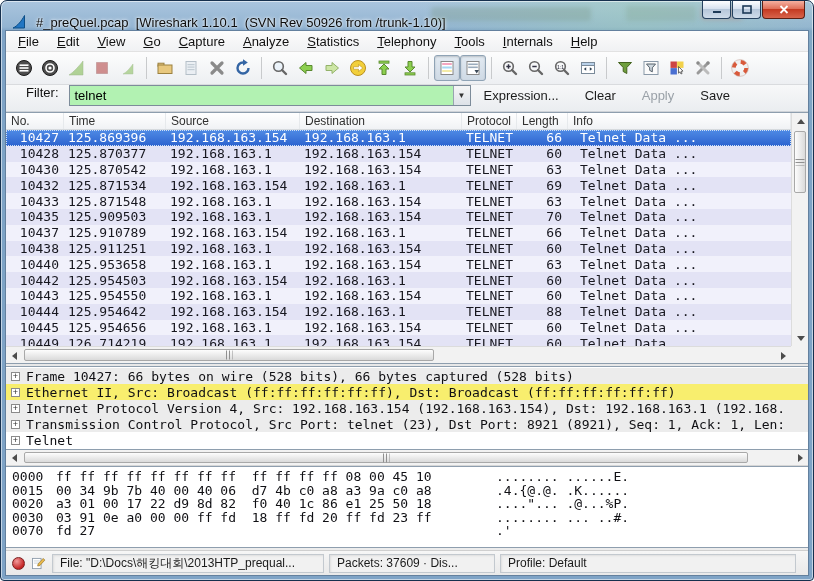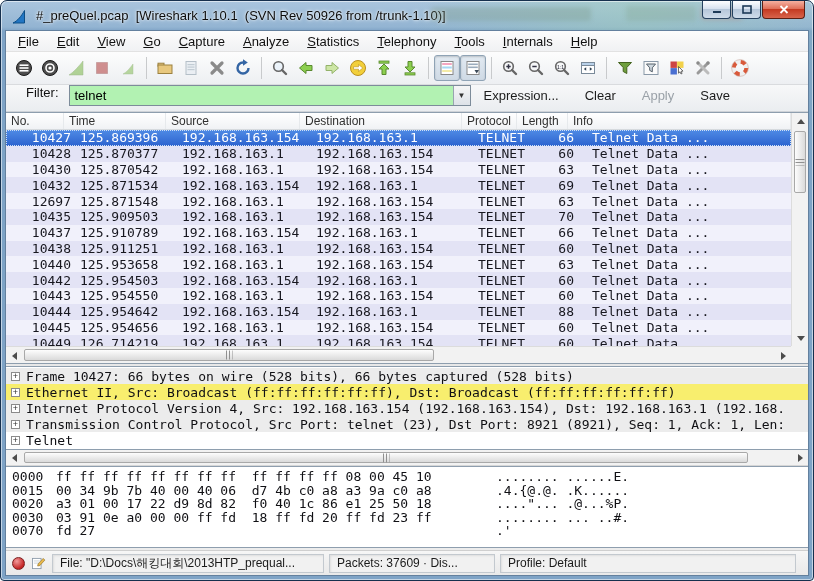--- a/index.html
+++ b/index.html
@@ -4,21 +4,21 @@
 <style>
   * { box-sizing:border-box; margin:0; padding:0; }
   html,body { width:814px; height:581px; overflow:hidden; font-family:"Liberation Sans",sans-serif; background:#fff; }
 
   
   .frame { position:absolute; inset:0; border:1px solid #16304e; border-radius:7px 7px 4px 4px;
     background:
       radial-gradient(circle at 78% 0, rgba(160,210,180,.45), transparent 26%),
       linear-gradient(180deg,#aac5de 0,#93b4d2 26px,#7ea3c6 30px,#7ea3c6 100%);
     box-shadow:inset 0 0 0 1px rgba(255,255,255,.55); }
-  .titlebar { position:absolute; top:0; left:0; right:0; height:29px; display:flex; align-items:center; padding:0 8px; }
+  .titlebar { position:absolute; top:0; left:0; right:0; height:29px; display:flex; align-items:flex-end; padding:0 8px; }
   .app-icon { width:18px; height:16px; margin:2px 7px 0 2px; flex:none; }
   .title-text { font-size:13px; color:#0b0b0b; white-space:pre; text-shadow:0 0 4px rgba(255,255,255,.9),0 0 2px rgba(255,255,255,.9); }
   .ghost { position:absolute; border-radius:3px; filter:blur(2px); }
   .g1 { left:430px; top:6px; width:160px; height:14px; background:rgba(120,150,130,.30); }
   .g2 { left:625px; top:5px; width:70px; height:15px; background:rgba(130,160,140,.28); }
   .g3 { left:700px; top:5px; width:42px; height:14px; background:rgba(190,120,110,.30); }
   .win-buttons { position:absolute; top:0; right:8px; display:flex; gap:1px; }
   .wbtn { height:18px; width:29px; border:1px solid #25415f; border-top:none; border-radius:0 0 4px 4px;
     background:linear-gradient(180deg,#fdfeff 0%,#d7e2ef 45%,#b6c7da 50%,#cfdcea 100%);
     display:flex; align-items:center; justify-content:center; }
@@ -51,21 +51,21 @@
   .flt-btn.disabled { color:#9aa1a8; }
 
   
   .plist { height:252px; flex:none; position:relative; background:#fff; border-top:1px solid #8e9eae; border-bottom:1px solid #8e9eae; overflow:hidden; }
   .plist-header { position:absolute; top:0; left:0; right:17px; height:17px; display:grid;
     grid-template-columns:58px 102px 134px 162px 55px 51px 1fr;
     background:linear-gradient(#ffffff,#f0f2f5); border-bottom:1px solid #d6dade; font-size:12px; color:#303030; }
   .hcell { padding:1px 0 0 5px; border-right:1px solid #e6e9ec; white-space:nowrap; overflow:hidden; }
   .plist-rows { position:absolute; top:17px; left:0; right:17px; bottom:17px; overflow:hidden;
     font-family:"DejaVu Sans Mono",monospace; font-size:13px; color:#17171f; }
-  .prow { height:15.8px; display:grid; grid-template-columns:58px 102px 134px 162px 55px 51px 1fr; align-items:center; white-space:pre;padding-left:12px; }
+  .prow { height:15.8px; display:grid; grid-template-columns:58px 102px 134px 162px 55px 51px 1fr; align-items:center; white-space:pre; }
   .prow.alt0 { background:#f1f1fb; }
   .prow.alt1 { background:#e3e3f5; }
   .prow.selected { background:linear-gradient(#4f8be5,#2c63cf); color:#fff; outline:1px dotted #cfe0f7; outline-offset:-1px; }
   .c-no { text-align:right; padding-right:5px; }
   .c-time,.c-src,.c-dst,.c-proto { padding-left:4px; overflow:hidden; }
   .c-len { text-align:right; padding-right:6px; }
   .c-info { padding-left:12px; overflow:hidden; }
 
   
   .vscroll { position:absolute; top:0; right:0; bottom:17px; width:17px; background:#f2f2f2; border-left:1px solid #dcdcdc; }
@@ -365,21 +365,21 @@
         <div class="hcell">Destination</div>
         <div class="hcell">Protocol</div>
         <div class="hcell">Length</div>
         <div class="hcell">Info</div>
       </div>
       <div class="plist-rows" id="plist-rows">
           <div class="prow selected"><div class="c-no">10427</div><div class="c-time">125.869396</div><div class="c-src">192.168.163.154</div><div class="c-dst">192.168.163.1</div><div class="c-proto">TELNET</div><div class="c-len">66</div><div class="c-info">Telnet Data ...</div></div>
           <div class="prow alt1"><div class="c-no">10428</div><div class="c-time">125.870377</div><div class="c-src">192.168.163.1</div><div class="c-dst">192.168.163.154</div><div class="c-proto">TELNET</div><div class="c-len">60</div><div class="c-info">Telnet Data ...</div></div>
           <div class="prow alt0"><div class="c-no">10430</div><div class="c-time">125.870542</div><div class="c-src">192.168.163.1</div><div class="c-dst">192.168.163.154</div><div class="c-proto">TELNET</div><div class="c-len">63</div><div class="c-info">Telnet Data ...</div></div>
           <div class="prow alt1"><div class="c-no">10432</div><div class="c-time">125.871534</div><div class="c-src">192.168.163.154</div><div class="c-dst">192.168.163.1</div><div class="c-proto">TELNET</div><div class="c-len">69</div><div class="c-info">Telnet Data ...</div></div>
-          <div class="prow alt0"><div class="c-no">12697</div><div class="c-time">125.871548</div><div class="c-src">192.168.163.1</div><div class="c-dst">192.168.163.154</div><div class="c-proto">TELNET</div><div class="c-len">63</div><div class="c-info">Telnet Data ...</div></div>
+          <div class="prow alt0"><div class="c-no">10433</div><div class="c-time">125.871548</div><div class="c-src">192.168.163.1</div><div class="c-dst">192.168.163.154</div><div class="c-proto">TELNET</div><div class="c-len">63</div><div class="c-info">Telnet Data ...</div></div>
           <div class="prow alt1"><div class="c-no">10435</div><div class="c-time">125.909503</div><div class="c-src">192.168.163.1</div><div class="c-dst">192.168.163.154</div><div class="c-proto">TELNET</div><div class="c-len">70</div><div class="c-info">Telnet Data ...</div></div>
           <div class="prow alt0"><div class="c-no">10437</div><div class="c-time">125.910789</div><div class="c-src">192.168.163.154</div><div class="c-dst">192.168.163.1</div><div class="c-proto">TELNET</div><div class="c-len">66</div><div class="c-info">Telnet Data ...</div></div>
           <div class="prow alt1"><div class="c-no">10438</div><div class="c-time">125.911251</div><div class="c-src">192.168.163.1</div><div class="c-dst">192.168.163.154</div><div class="c-proto">TELNET</div><div class="c-len">60</div><div class="c-info">Telnet Data ...</div></div>
           <div class="prow alt0"><div class="c-no">10440</div><div class="c-time">125.953658</div><div class="c-src">192.168.163.1</div><div class="c-dst">192.168.163.154</div><div class="c-proto">TELNET</div><div class="c-len">63</div><div class="c-info">Telnet Data ...</div></div>
           <div class="prow alt1"><div class="c-no">10442</div><div class="c-time">125.954503</div><div class="c-src">192.168.163.154</div><div class="c-dst">192.168.163.1</div><div class="c-proto">TELNET</div><div class="c-len">60</div><div class="c-info">Telnet Data ...</div></div>
           <div class="prow alt0"><div class="c-no">10443</div><div class="c-time">125.954550</div><div class="c-src">192.168.163.1</div><div class="c-dst">192.168.163.154</div><div class="c-proto">TELNET</div><div class="c-len">60</div><div class="c-info">Telnet Data ...</div></div>
           <div class="prow alt1"><div class="c-no">10444</div><div class="c-time">125.954642</div><div class="c-src">192.168.163.154</div><div class="c-dst">192.168.163.1</div><div class="c-proto">TELNET</div><div class="c-len">88</div><div class="c-info">Telnet Data ...</div></div>
           <div class="prow alt0"><div class="c-no">10445</div><div class="c-time">125.954656</div><div class="c-src">192.168.163.1</div><div class="c-dst">192.168.163.154</div><div class="c-proto">TELNET</div><div class="c-len">60</div><div class="c-info">Telnet Data ...</div></div>
           <div class="prow alt1"><div class="c-no">10449</div><div class="c-time">126.714219</div><div class="c-src">192.168.163.1</div><div class="c-dst">192.168.163.154</div><div class="c-proto">TELNET</div><div class="c-len">60</div><div class="c-info">Telnet Data</div></div>
         </div>

